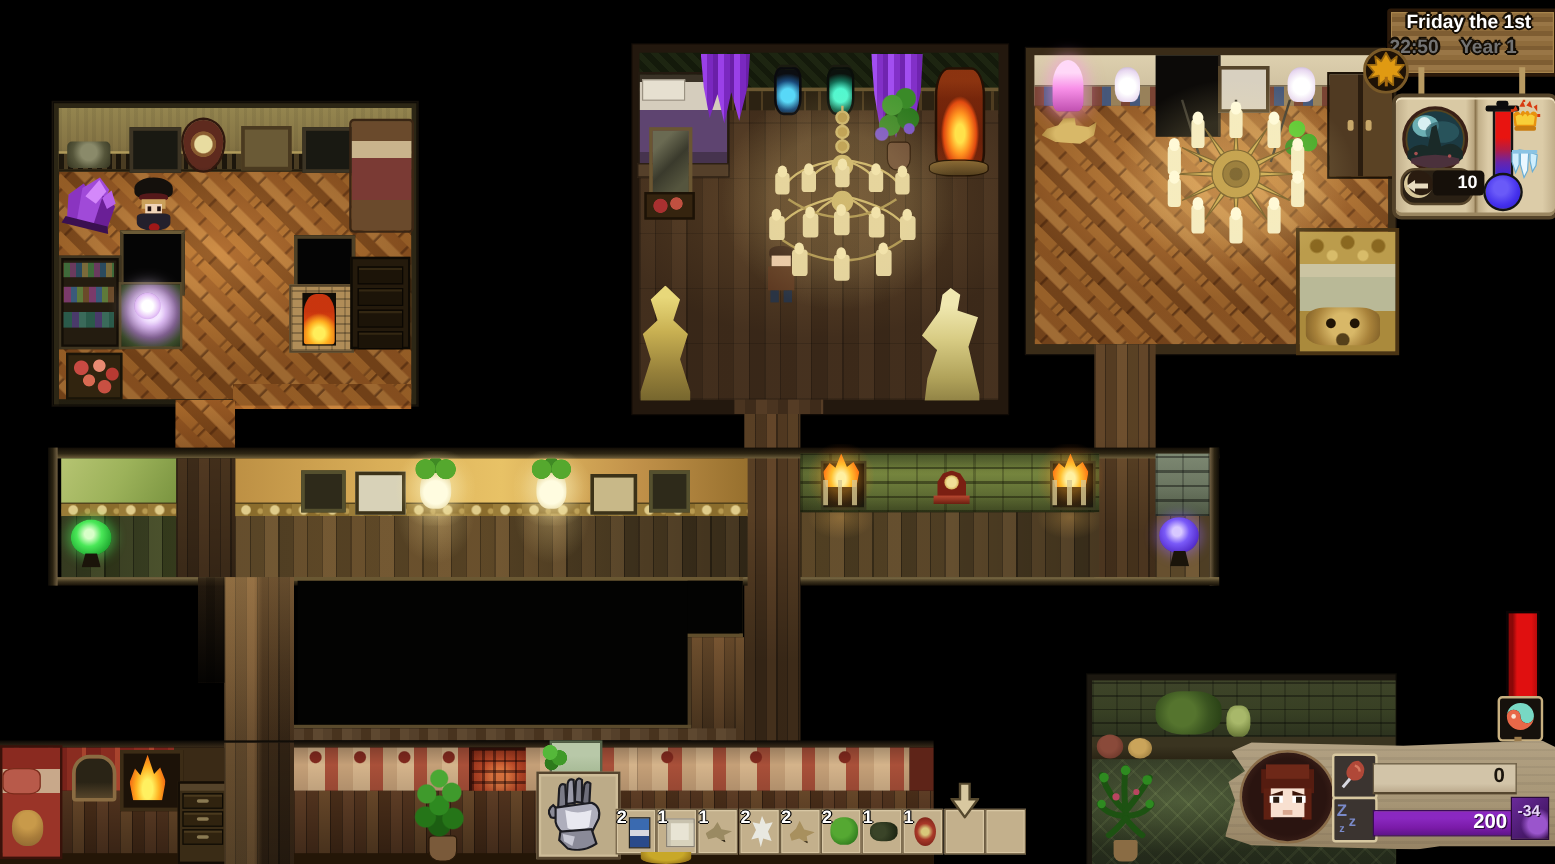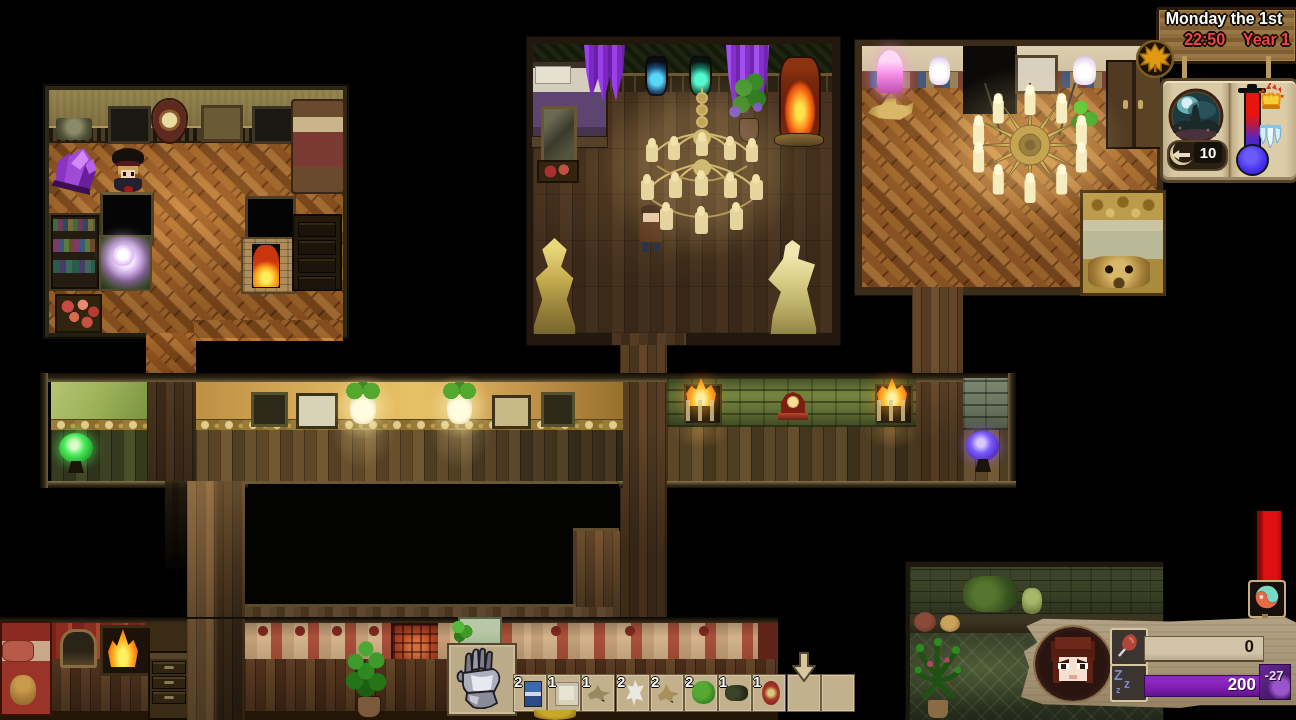--- a/index.html
+++ b/index.html
@@ -568,23 +568,23 @@
 <div class="slot" style="left:821px;top:674px;width:32px;height:36px;"></div>
 
 <div class="abs" style="left:792px;top:652px;width:24px;height:30px;"><svg width="24" height="30" viewBox="0 0 24 30">
         <path d="M8 1 L16 1 L16 14 L23 14 L12 29 L1 14 L8 14 Z" fill="#d8c8a0" stroke="#55482e" stroke-width="2"></path>
       </svg></div>
 
 <div class="abs" style="left:534px;top:710px;width:42px;height:10px;background:radial-gradient(ellipse at 50% 0%,#c8a828 0 50%,#98761a 80%,#5e4a08 100%);border-radius:0 0 50% 50%;"></div>
 
 <div class="abs" style="left:1156px;top:7px;width:136px;height:51px;background:repeating-linear-gradient(180deg,#8f6c3c 0 4px,#7e5d32 4px 8px,#997646 8px 12px);border:3px solid #2c1a0a;border-radius:3px;box-shadow:inset 0 0 0 1px #a8854c,0 0 0 1px #000;"></div>
 
-<div class="abs" style="left:1158px;top:10px;width:132px;text-align:center;font-size:16px;font-weight:bold;color:#fff;text-shadow:-2px 0 #140d04,2px 0 #140d04,0 -2px #140d04,0 2px #140d04,-1px -1px #140d04,1px 1px #140d04,-1px 1px #140d04,1px -1px #140d04;">Monday the 1st</div>
-
-<div class="abs" style="left:1158px;top:31px;width:132px;text-align:right;font-size:16px;font-weight:bold;color:#ef4444;text-shadow:-2px 0 #140d04,2px 0 #140d04,0 -2px #140d04,0 2px #140d04,-1px -1px #140d04,1px 1px #140d04,-1px 1px #140d04,1px -1px #140d04;">22:50&nbsp;&nbsp;&nbsp;&nbsp;Year&nbsp;1</div>
+<div class="abs" style="left:1158px;top:10px;width:132px;text-align:center;font-size:16px;font-weight:bold;color:#fff;text-shadow:-2px 0 #140d04,2px 0 #140d04,0 -2px #140d04,0 2px #140d04,-1px -1px #140d04,1px 1px #140d04,-1px 1px #140d04,1px -1px #140d04;">Friday the 1st</div>
+
+<div class="abs" style="left:1158px;top:31px;width:132px;text-align:left;font-size:16px;font-weight:bold;color:#737373;text-shadow:-2px 0 #140d04,2px 0 #140d04,0 -2px #140d04,0 2px #140d04,-1px -1px #140d04,1px 1px #140d04,-1px 1px #140d04,1px -1px #140d04;">22:50&nbsp;&nbsp;&nbsp;&nbsp;Year&nbsp;1</div>
 
 <div class="abs" style="left:1136px;top:40px;width:38px;height:38px;"><svg width="38" height="38" viewBox="0 0 38 38">
         <circle cx="19" cy="19" r="18" fill="#1e1206" stroke="#7a5a28" stroke-width="2.5"></circle>
 <path d="M19 4 L23 11 L28 7 L27 14 L34 14 L29 20 L33 25 L25 23 L25 31 L19 26 L13 31 L13 23 L5 25 L9 20 L4 14 L11 14 L10 7 L15 11 Z" fill="#e09a12" stroke="#9a6810" stroke-width="1.5" stroke-linejoin="round"></path>
 <rect x="18" y="24" width="2.5" height="8" fill="#a86a10"></rect>
       </svg></div>
 
 <div class="abs" style="left:1182px;top:56px;width:5px;height:26px;background:#b89a62;"></div>
 
 <div class="abs" style="left:1266px;top:56px;width:5px;height:26px;background:#b89a62;"></div>
@@ -602,21 +602,21 @@
 <circle cx="12" cy="40" r="1.5" fill="#c85a5a" opacity="0.8"></circle>
         <circle cx="40" cy="42" r="1.5" fill="#c85a5a" opacity="0.8"></circle>
 </svg></div>
 
 <div class="abs" style="left:1167px;top:140px;width:57px;height:27px;background:#2a2014;border:2px solid #55442a;border-radius:12px;"></div>
 
 <div class="abs" style="left:1170px;top:142px;width:24px;height:23px;background:radial-gradient(circle at 60% 40%,#2a1c10 0 55%,#d8c89a 60% 75%,#2a1c10 80%);border-radius:50%;"></div>
 
 <div class="abs" style="left:1172px;top:150px;width:18px;height:10px;background:#e8dcc0;clip-path:polygon(0 50%,40% 0,40% 30%,100% 30%,100% 70%,40% 70%,40% 100%);"></div>
 
-<div class="abs" style="left:1194px;top:142px;width:28px;height:21px;background:#16100a;border-radius:4px;color:#fff;font-weight:bold;font-size:15px;text-align:center;line-height:21px;">10</div>
+<div class="abs" style="left:1194px;top:142px;width:28px;height:21px;background:#16100a;border-radius:4px;color:#fff;font-weight:bold;font-size:15px;text-align:center;line-height:21px;padding-left:15px;">10</div>
 
 <div class="abs" style="left:1238px;top:88px;width:28px;height:5px;background:#0c0c0c;border-radius:2px;"></div>
 
 <div class="abs" style="left:1247px;top:84px;width:10px;height:5px;background:#0c0c0c;border-radius:2px;"></div>
 
 <div class="abs" style="left:1244px;top:91px;width:13px;height:62px;background:linear-gradient(180deg,#e81410 0 35%,#b01c48 52%,#6a24a8 68%,#4028d8 84%,#3c2ae4 100%);border:2px solid #141414;border-radius:2px;"></div>
 
 <div class="abs" style="left:1236px;top:144px;width:29px;height:28px;background:radial-gradient(circle at 44% 38%,#6a5af8 0 25%,#4430ec 60%,#2a1cc0 100%);border:2.5px solid #141414;border-radius:50%;"></div>
 
 <div class="abs" style="left:1257px;top:83px;width:27px;height:28px;"><svg width="28" height="30" viewBox="0 0 28 30">
@@ -689,21 +689,21 @@
           <text x="4" y="27" font-size="9">z</text>
         </g>
       </svg></div>
 
 <div class="abs" style="left:1144px;top:675px;width:115px;height:20px;background:linear-gradient(180deg,#8a28c0 0 30%,#7a1aa8 70%,#5e1488 100%);border:1px solid #3a0a58;"></div>
 
 <div class="abs" style="left:1200px;top:675px;width:56px;font-size:17px;font-weight:bold;color:#fff;text-align:right;text-shadow:1px 1px #2a0a3a;">200</div>
 
 <div class="abs" style="left:1259px;top:664px;width:30px;height:34px;background:radial-gradient(circle at 70% 65%,#9a55cc 0 25%,transparent 45%),linear-gradient(135deg,#6a2a9a 0,#4a1a6e 60%,#38104e 100%);border:1px solid #2a0a3a;"></div>
 
-<div class="abs" style="left:1259px;top:668px;width:30px;font-size:13px;font-weight:bold;color:#e8d8f8;text-align:center;text-shadow:1px 1px #1a0524;">-27</div>
+<div class="abs" style="left:1259px;top:668px;width:30px;font-size:13px;font-weight:bold;color:#e8d8f8;text-align:center;text-shadow:1px 1px #1a0524;">-34</div>
 
 <div class="abs" style="left:632px;top:88px;width:140px;height:155px;"><svg width="140" height="155" viewBox="0 0 140 155">
 <g stroke="#c9b26a" stroke-width="2" fill="none">
 <line x1="70" y1="0" x2="70" y2="40"></line>
 <circle cx="70" cy="10" r="5" fill="#b89a4e"></circle>
 <circle cx="70" cy="22" r="5" fill="#b89a4e"></circle>
 <circle cx="70" cy="34" r="5" fill="#b89a4e"></circle>
 <path d="M70 45 Q30 50 20 70"></path>
 <path d="M70 45 Q110 50 120 70"></path>
 <path d="M70 45 Q45 52 40 68"></path>

